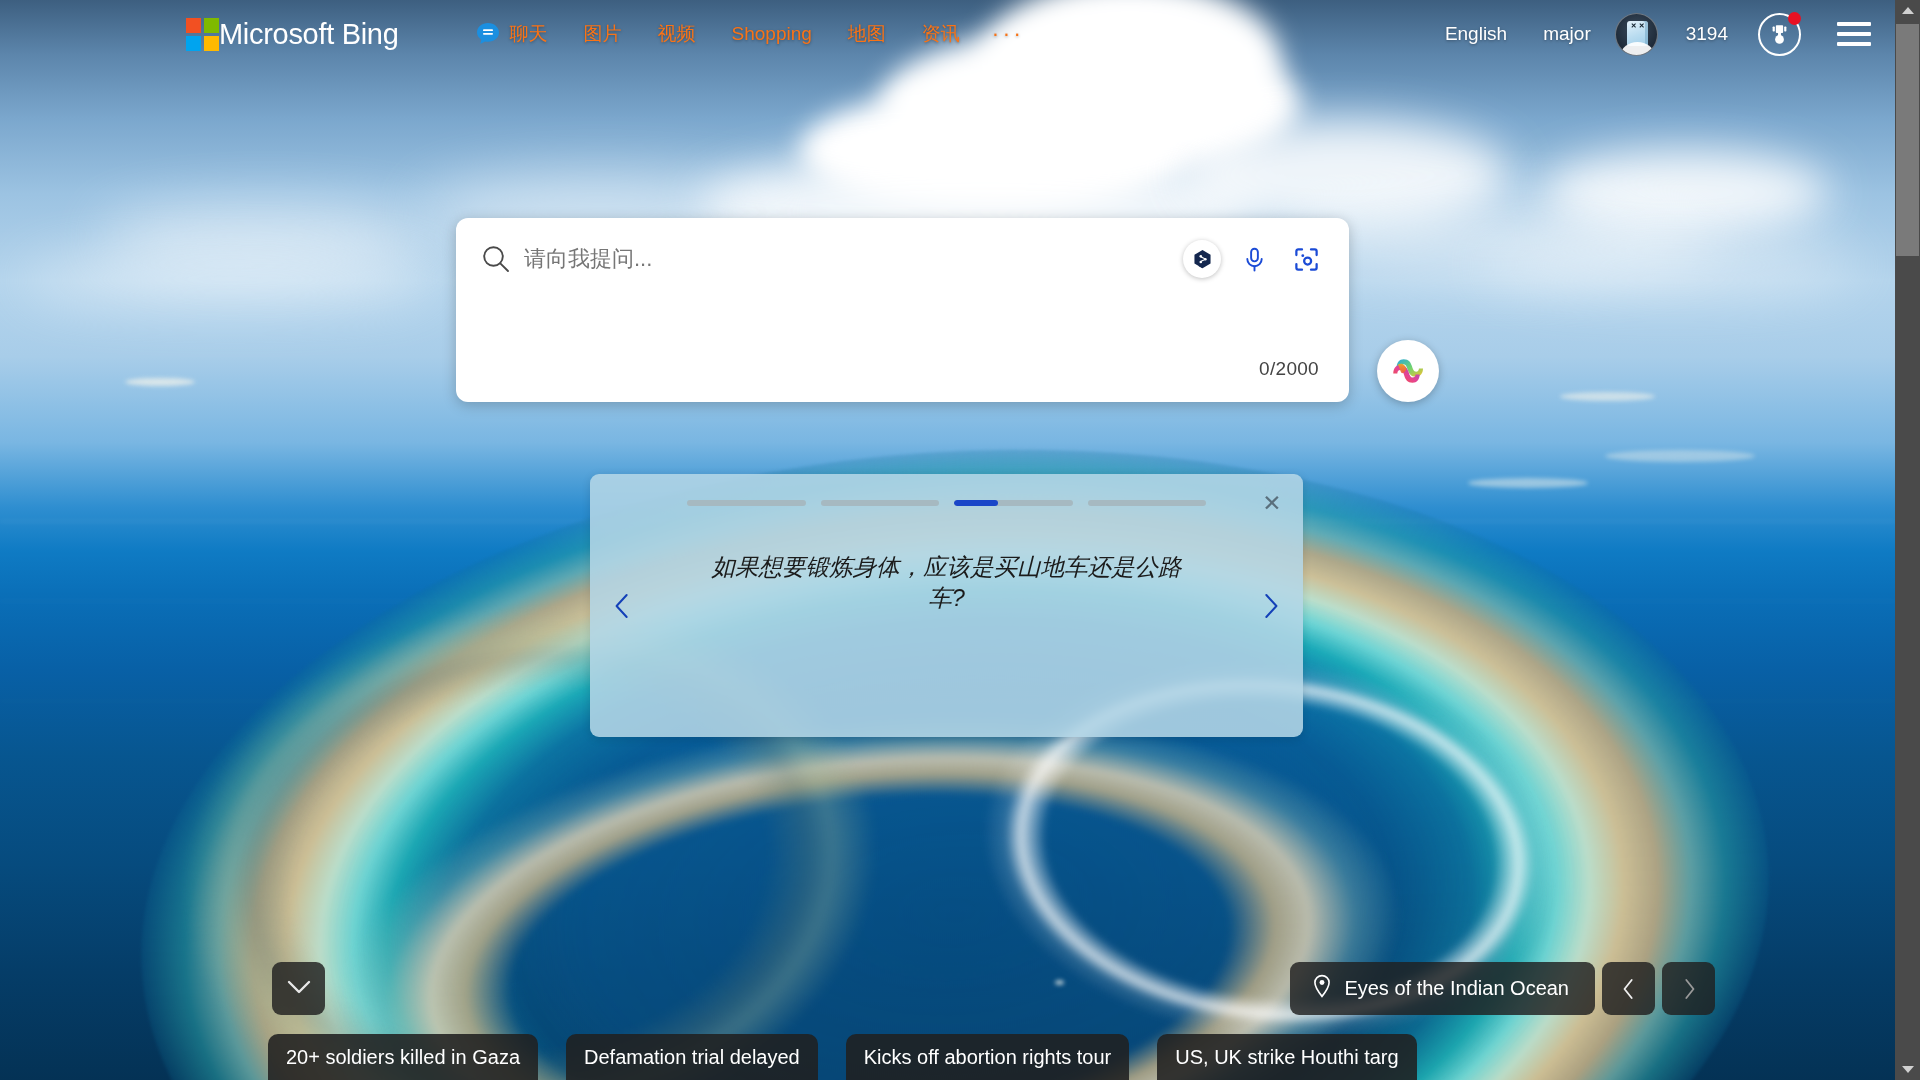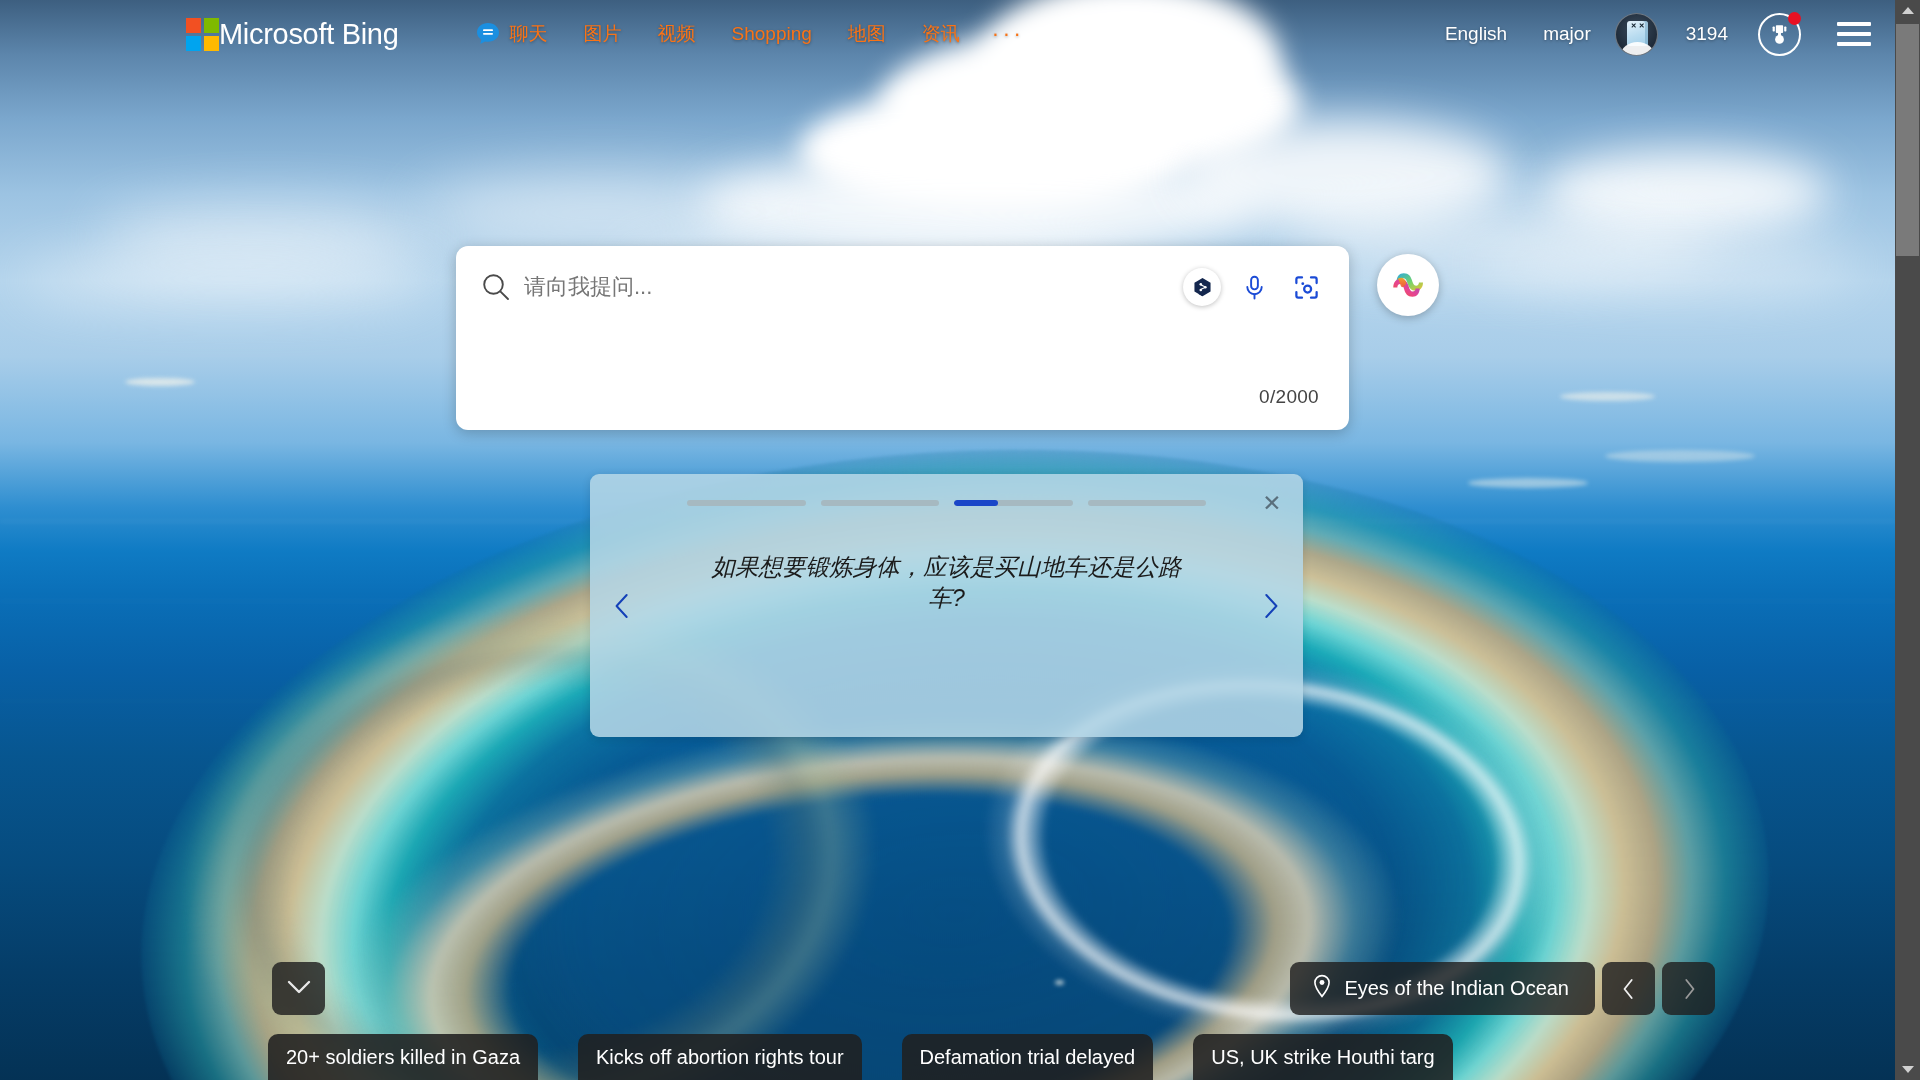--- a/index.html
+++ b/index.html
@@ -171,21 +171,21 @@
     display: flex; flex-direction: column; justify-content: space-between;
     flex: 0 0 34px;
   }
   #hamburger span { display: block; height: 3.6px; background: #fff; border-radius: 1px; }
 
   
   #search-zone {
     position: absolute; left: 0; right: 25px; top: 218px;
     display: flex; justify-content: center; z-index: 35;
   }
-  #search-shell { position: relative; display: flex; align-items: flex-start; margin-top: 28px; }
+  #search-shell { position: relative; display: flex; align-items: flex-end; }
   #search-box {
     width: 893px; height: 184px;
     background: #ffffff;
     border-radius: 12px;
     box-shadow: 0 3px 14px rgba(0,0,0,.22);
     position: relative;
     display: flex; flex-direction: column;
   }
   #search-row {
     display: flex; align-items: center;
@@ -292,21 +292,21 @@
   }
   .img-nav {
     width: 53px; height: 53px; border-radius: 9px;
     background: rgba(32,32,32,0.82); border: none; cursor: pointer;
     display: flex; align-items: center; justify-content: center;
   }
 
   
   #news-strip {
     position: absolute; left: 268px; bottom: 0; right: 25px;
-    display: flex; gap: 40px; z-index: 30;
+    display: flex; gap: 28px; z-index: 30;
     overflow: hidden;
   }
   .news-card {
     background: rgba(32,32,32,0.88);
     border-radius: 10px 10px 0 0;
     height: 46px;
     display: flex; align-items: center;
     padding: 0 18px;
     color: #fff; font-size: 20px; white-space: nowrap;
     cursor: pointer; flex: 0 0 auto;
@@ -595,24 +595,24 @@
         <polyline points="7,3 15,13 7,23" fill="none" stroke="#9a9a9a" stroke-width="2" stroke-linecap="round" stroke-linejoin="round"></polyline>
       </svg>
   </button>
 </div>
 
 <div id="news-strip">
   <div class="news-card">
     <span>20+ soldiers killed in Gaza</span>
   </div>
   <div class="news-card">
-    <span>Kicks off abortion rights tour</span>
+    <span>Defamation trial delayed</span>
   </div>
   <div class="news-card">
-    <span>Defamation trial delayed</span>
+    <span>Kicks off abortion rights tour</span>
   </div>
   <div class="news-card">
     <span>US, UK strike Houthi targ</span>
   </div>
 </div>
 
 <div id="scrollbar">
   <div id="sb-up">
       <span class="sb-tri"></span>
     </div>

